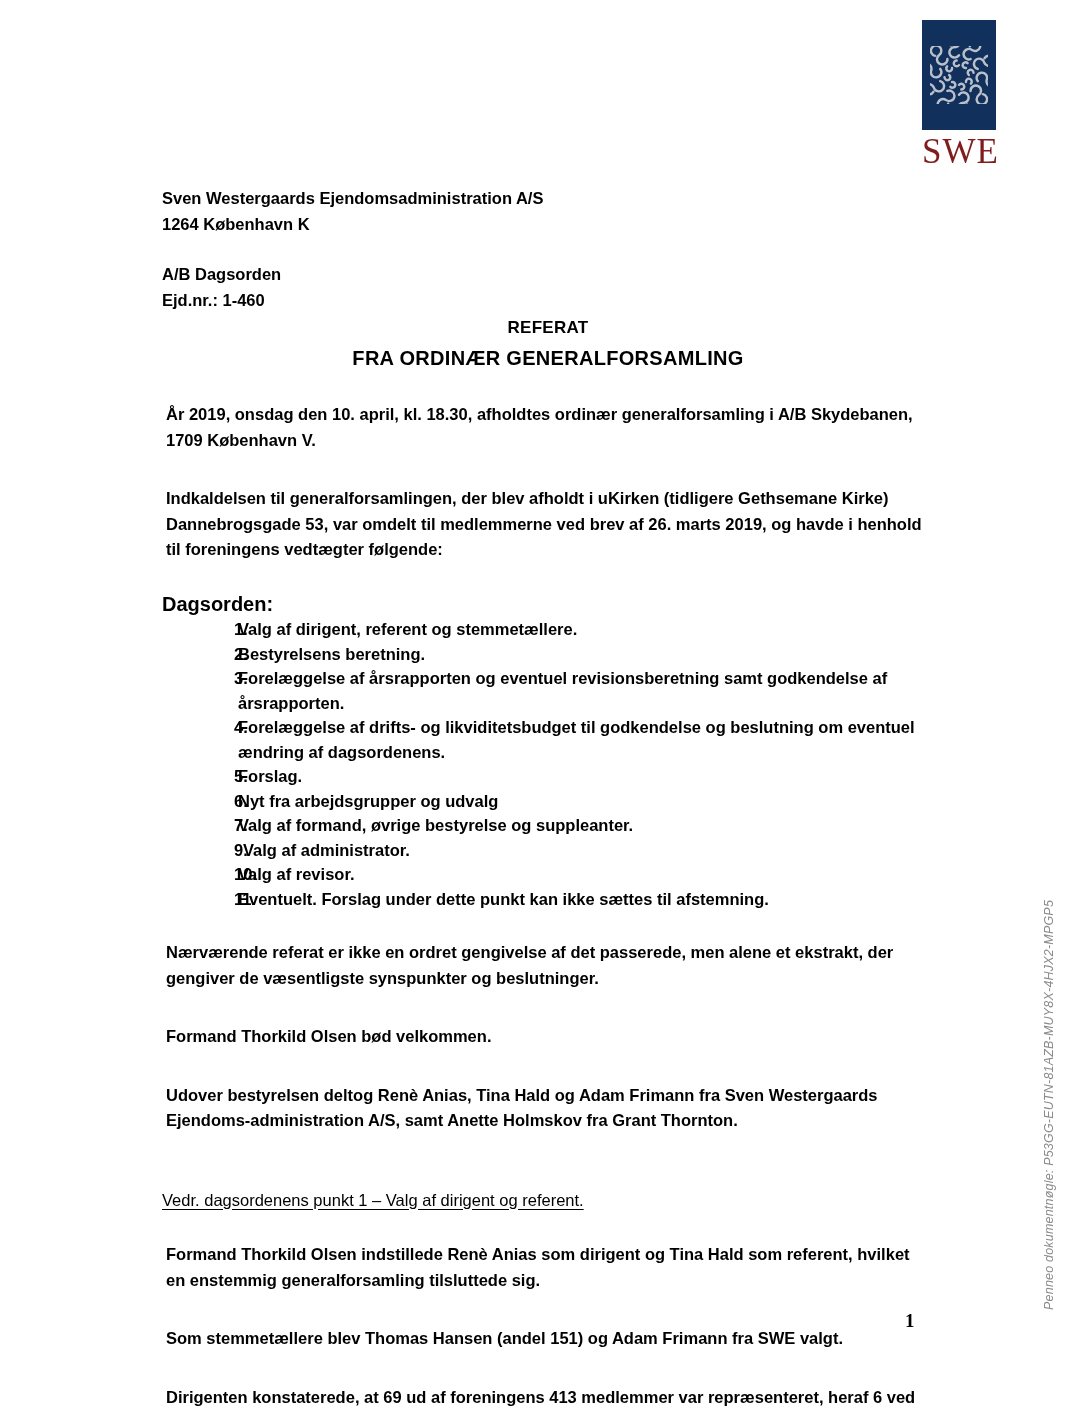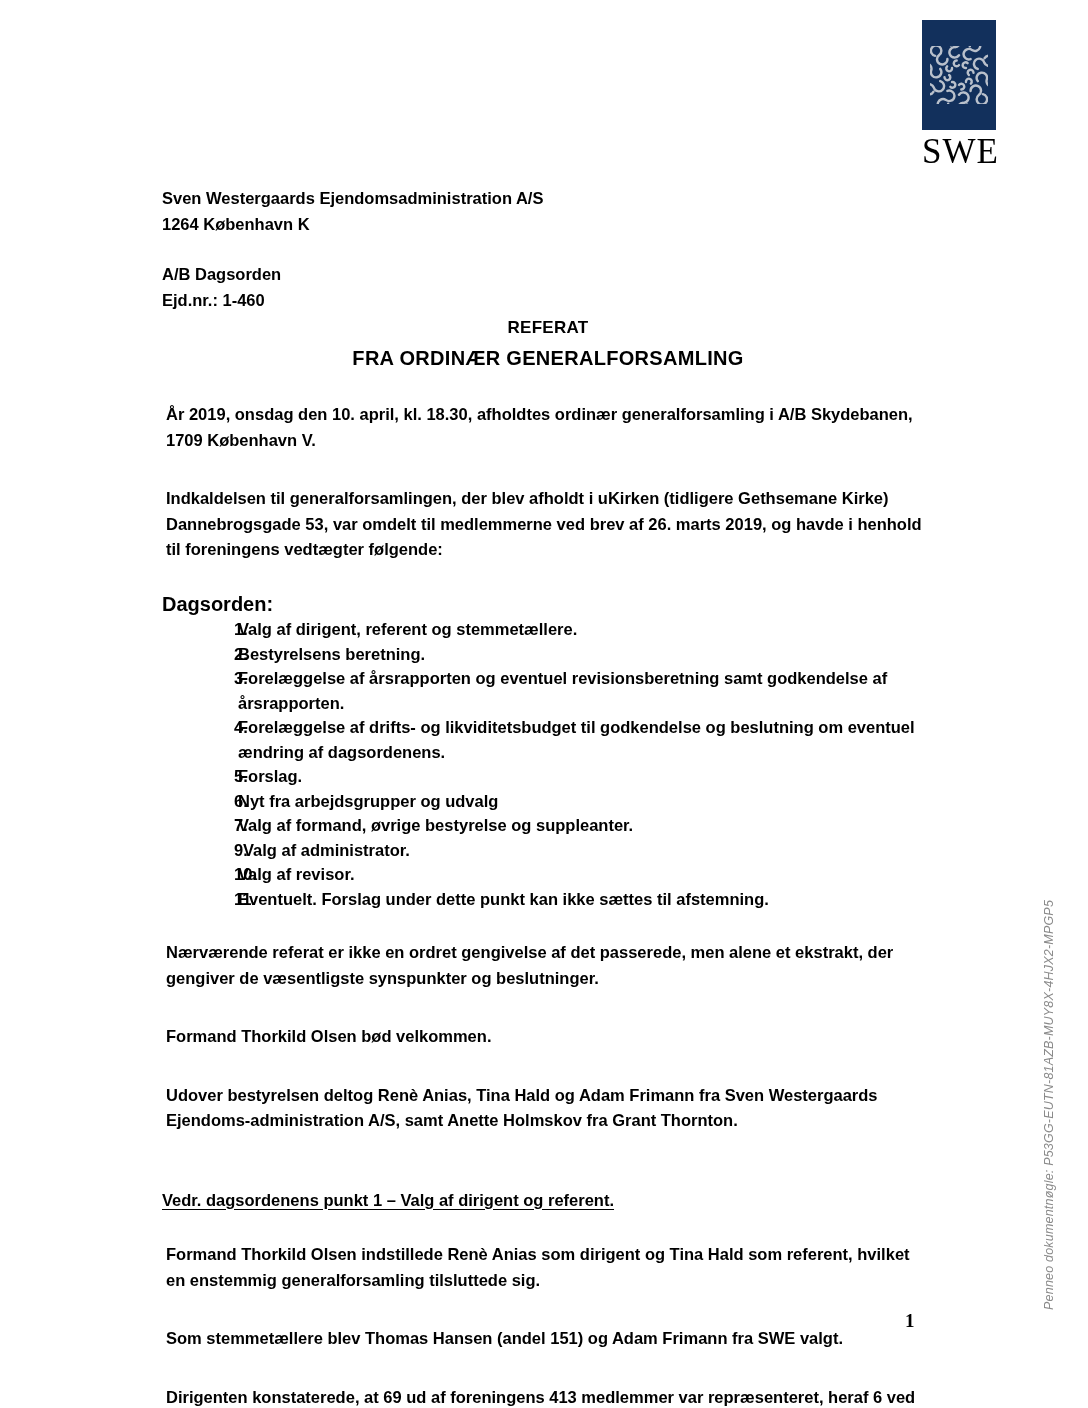--- a/index.html
+++ b/index.html
@@ -36,21 +36,21 @@
     left: 50%;
     top: 50%;
     transform: translate(-50%, -50%);
   }
   .logo-word {
     margin-top: 4px;
     text-align: center;
     font-family: "Liberation Serif", serif;
     font-size: 35px;
     letter-spacing: 1px;
-    color: #000000;
+    color: #7f1d1d;
     line-height: 1;
   }
 
   
   .penneo-key {
     position: absolute;
     right: 46px;
     top: 490px;
     font-family: "Liberation Sans", sans-serif;
     font-style: italic;
@@ -128,21 +128,21 @@
     padding-left: 72px;
     box-sizing: border-box;
   }
   ol.agenda li .txt {
     flex: 1 1 auto;
   }
   ol.agenda li.nudge .txt { padding-left: 5px; }
 
   .underline-head {
     font-size: 16.5px;
-    font-weight: bold;
+    font-weight: normal;
     line-height: 25.5px;
     text-decoration: underline;
     text-underline-offset: 3px;
     margin: 0;
   }
 
   .pagenum {
     position: absolute;
     left: 905px;
     top: 1310px;

